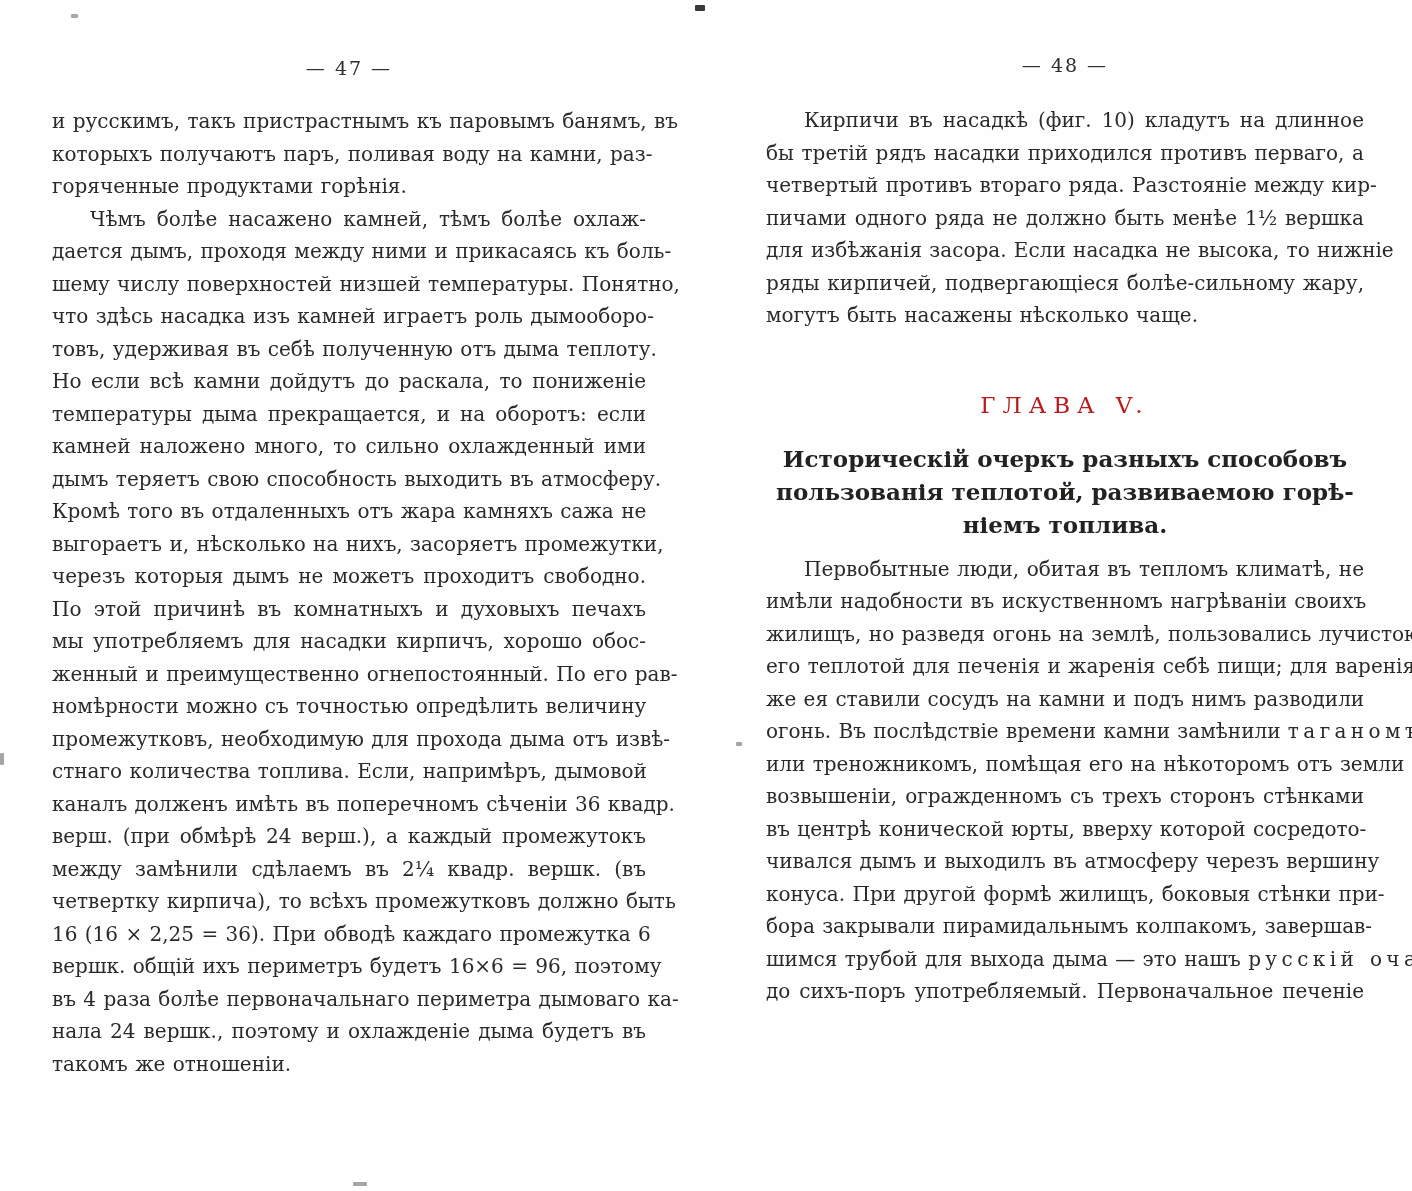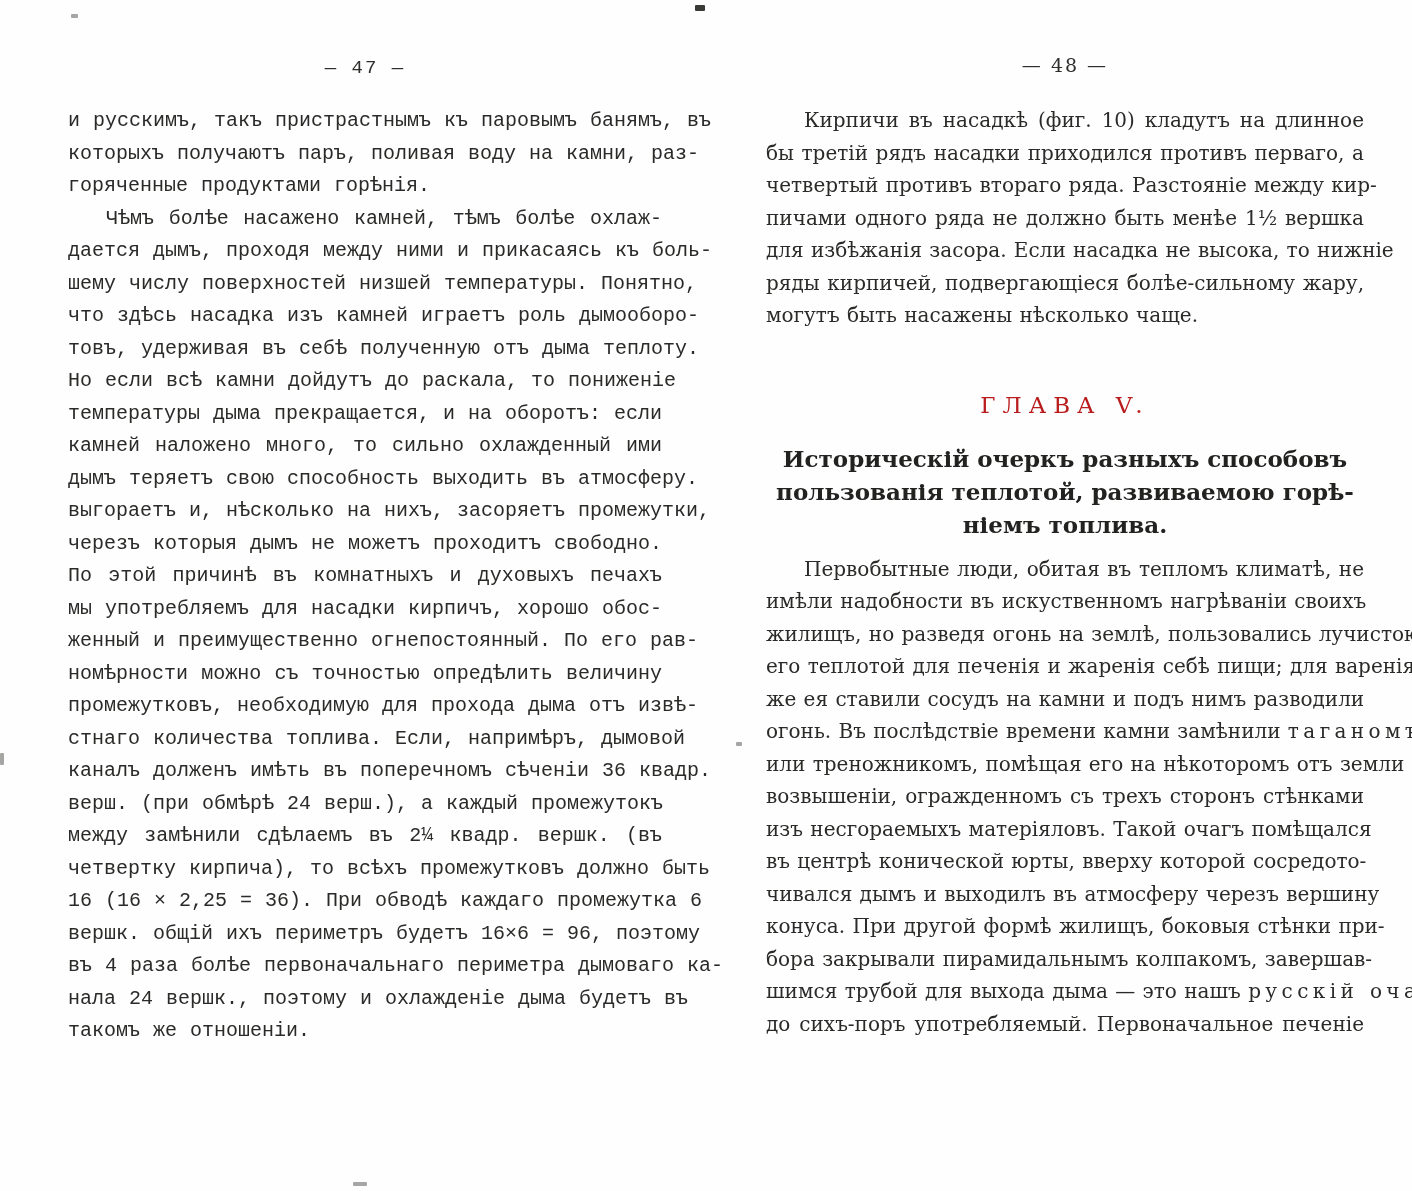--- a/index.html
+++ b/index.html
@@ -3,21 +3,21 @@
 <meta charset="utf-8">
 <style>
   html,body{margin:0;padding:0;}
   body{
     width:1412px;height:1191px;position:relative;overflow:hidden;
     background:#fefefe;
     font-family:"DejaVu Serif","Liberation Serif",serif;
     color:#2a2a28;
   }
   .page{position:absolute;}
-  .page--left{left:68px;top:55px;width:594px;font-family:Liberation Mono, monospace;}
+  .page--left{left:52px;top:55px;width:594px;}
   .page--right{left:766px;top:52px;width:598px;}
   .page-header{
     text-align:center;font-size:19px;letter-spacing:2px;
     line-height:26px;margin-bottom:24px;color:#2e2e2c;
   }
   .page--right .page-header{margin-bottom:26px;}
   .para{margin:0;}
   .line{
     font-size:20px;line-height:32.5px;height:32.5px;
     white-space:nowrap;
@@ -55,20 +55,21 @@
         <div class="para">
           <div class="line indent">Чѣмъ болѣе насажено камней, тѣмъ болѣе охлаж-</div>
           <div class="line">дается дымъ, проходя между ними и прикасаясь къ боль-</div>
           <div class="line">шему числу поверхностей низшей температуры. Понятно,</div>
           <div class="line">что здѣсь насадка изъ камней играетъ роль дымооборо-</div>
           <div class="line">товъ, удерживая въ себѣ полученную отъ дыма теплоту.</div>
           <div class="line">Но если всѣ камни дойдутъ до раскала, то пониженіе</div>
           <div class="line">температуры дыма прекращается, и на оборотъ: если</div>
           <div class="line">камней наложено много, то сильно охлажденный ими</div>
           <div class="line">дымъ теряетъ свою способность выходить въ атмосферу.</div>
+          <div class="line">Кромѣ того въ отдаленныхъ отъ жара камняхъ сажа не</div>
           <div class="line">выгораетъ и, нѣсколько на нихъ, засоряетъ промежутки,</div>
           <div class="line">черезъ которыя дымъ не можетъ проходитъ свободно.</div>
           <div class="line">По этой причинѣ въ комнатныхъ и духовыхъ печахъ</div>
           <div class="line">мы употребляемъ для насадки кирпичъ, хорошо обос-</div>
           <div class="line">женный и преимущественно огнепостоянный. По его рав-</div>
           <div class="line">номѣрности можно съ точностью опредѣлить величину</div>
           <div class="line">промежутковъ, необходимую для прохода дыма отъ извѣ-</div>
           <div class="line">стнаго количества топлива. Если, напримѣръ, дымовой</div>
           <div class="line">каналъ долженъ имѣть въ поперечномъ сѣченіи 36 квадр.</div>
           <div class="line">верш. (при обмѣрѣ 24 верш.), а каждый промежутокъ</div>
@@ -103,21 +104,20 @@
         </div>
         <div class="para">
           <div class="line indent">Первобытные люди, обитая въ тепломъ климатѣ, не</div>
           <div class="line">имѣли надобности въ искуственномъ нагрѣваніи своихъ</div>
           <div class="line">жилищъ, но разведя огонь на землѣ, пользовались лучистою</div>
           <div class="line">его теплотой для печенія и жаренія себѣ пищи; для варенія</div>
           <div class="line">же ея ставили сосудъ на камни и подъ нимъ разводили</div>
           <div class="line">огонь. Въ послѣдствіе времени камни замѣнили <span class="sp">таганомъ</span></div>
           <div class="line">или треножникомъ, помѣщая его на нѣкоторомъ отъ земли</div>
           <div class="line">возвышеніи, огражденномъ съ трехъ сторонъ стѣнками</div>
-          <div class="line">изъ несгораемыхъ матеріяловъ. Такой очагъ помѣщался</div>
           <div class="line">въ центрѣ конической юрты, вверху которой сосредото-</div>
           <div class="line">чивался дымъ и выходилъ въ атмосферу черезъ вершину</div>
           <div class="line">конуса. При другой формѣ жилищъ, боковыя стѣнки при-</div>
           <div class="line">бора закрывали пирамидальнымъ колпакомъ, завершав-</div>
           <div class="line">шимся трубой для выхода дыма — это нашъ <span class="sp">русскій очагъ</span>,</div>
           <div class="line">до сихъ-поръ употребляемый. Первоначальное печеніе</div>
         </div>
       </div>
   </section>
 

